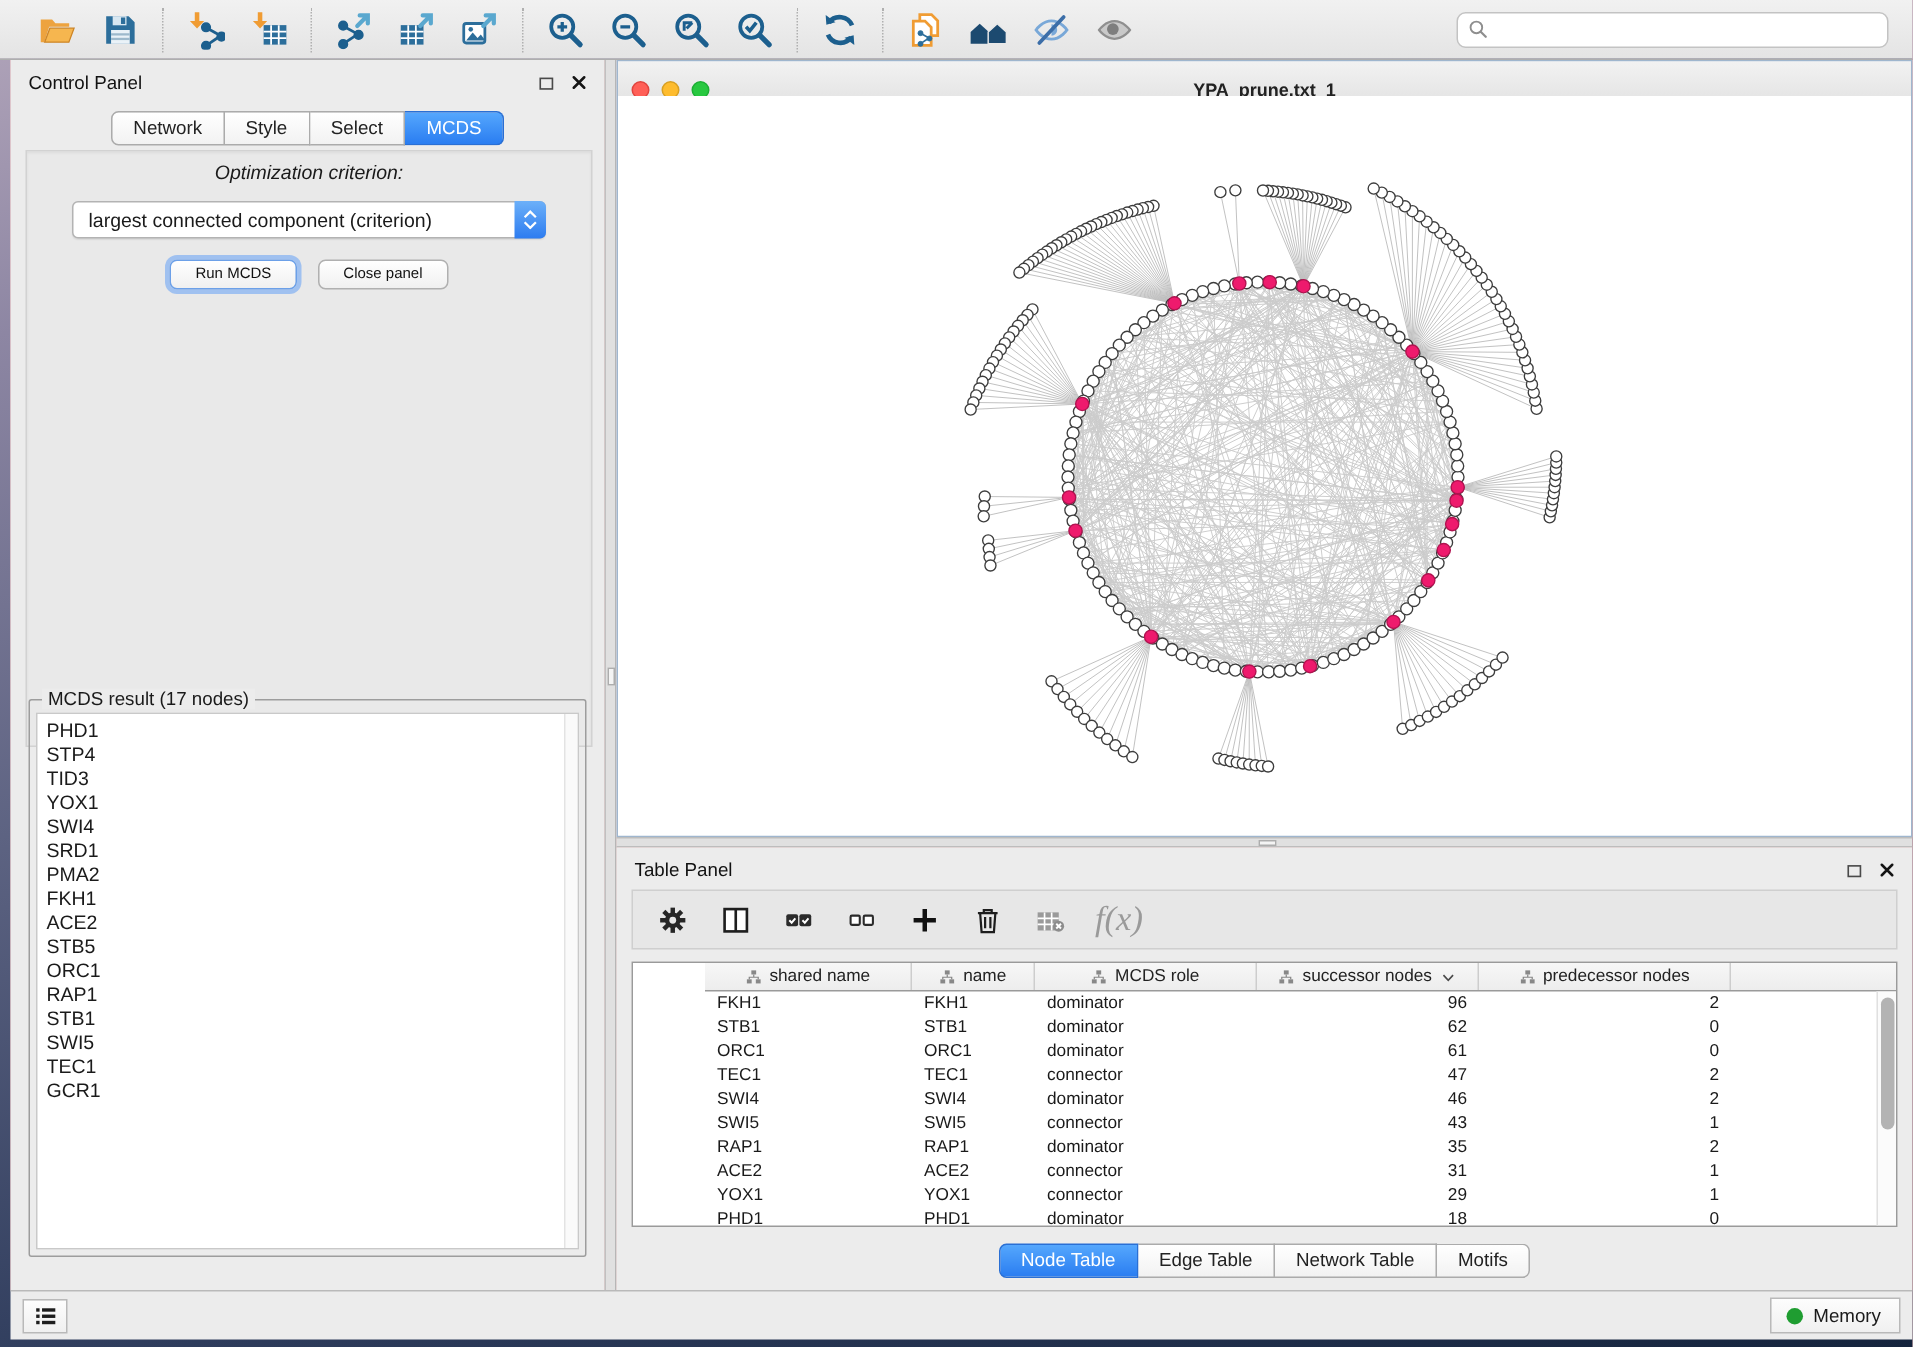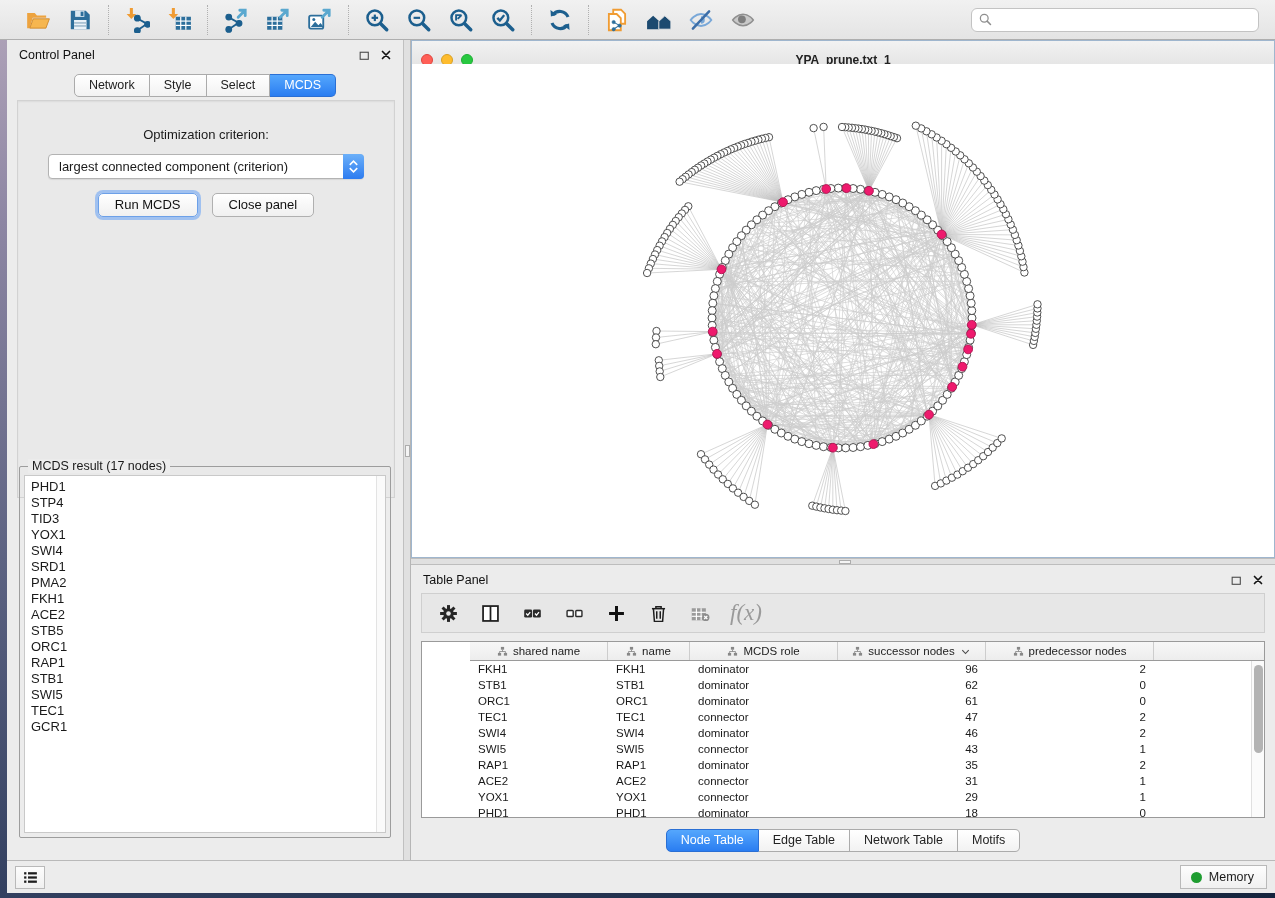--- a/index.html
+++ b/index.html
@@ -41,35 +41,35 @@
     font-size:12.5px; padding:3px 14px 4px; background:linear-gradient(#ffffff,#f2f2f2);
     border:1px solid #ababab; border-left-width:0; color:#222; cursor:pointer;
   }
   .seg-tab:first-child { border-left-width:1px; border-radius:5px 0 0 5px; }
   .seg-tab:last-child { border-radius:0 5px 5px 0; }
   .seg-tab.active { background:linear-gradient(#55a7fd,#2a7df1); color:#fff; border-color:#2a6fd4; }
   .cp-inner {
     position:absolute; left:10px; right:8px; top:60px; height:398px;
     background:#e9e9e9; border:1px solid #d2d2d2; box-shadow:inset 0 1px 2px rgba(0,0,0,0.06);
   }
-  .opt-label { text-align:center; font-size:13px; margin-top:26px; }
+  .opt-label { text-align:center; font-size:13px; margin-top:6px;font-style:italic; }
   .dropdown {
     margin:12px auto 0; width:316px; height:25px; background:#fff;
     border:1px solid #b3b3b3; border-radius:4px; display:flex; align-items:center; cursor:pointer;
     box-shadow:0 1px 1px rgba(0,0,0,0.08);
   }
   .dropdown-value { flex:1; font-size:13px; padding-left:10px; white-space:nowrap; }
   .dropdown-cap {
     width:21px; height:25px; margin:-1px -1px 0 0; border-radius:0 4px 4px 0;
     background:linear-gradient(#6cb0f9,#2d7cf0); display:flex; flex-direction:column;
     align-items:center; justify-content:center; gap:1px;
   }
   .btn-row { display:flex; justify-content:center; gap:14px; margin-top:14px; }
   .mac-btn {
-    font-size:13px; padding:3px 16px 4px; background:linear-gradient(#ffffff,#f0f0f0);
+    font-size:10px; padding:3px 16px 4px; background:linear-gradient(#ffffff,#f0f0f0);
     border:1px solid #b0b0b0; border-radius:5px; cursor:pointer; color:#111;
     font-family:"Liberation Sans", sans-serif;
   }
   .mac-btn.focused { box-shadow:0 0 0 3px rgba(100,160,245,0.55); border-color:#6ca0e8; }
   .group-box {
     position:absolute; left:12px; right:12px; top:426px; bottom:22px;
     border:1px solid #9d9d9d; border-radius:2px;
   }
   .group-box-title {
     position:absolute; top:-8px; left:8px; background:#ececec; padding:0 4px; font-size:12.5px;

